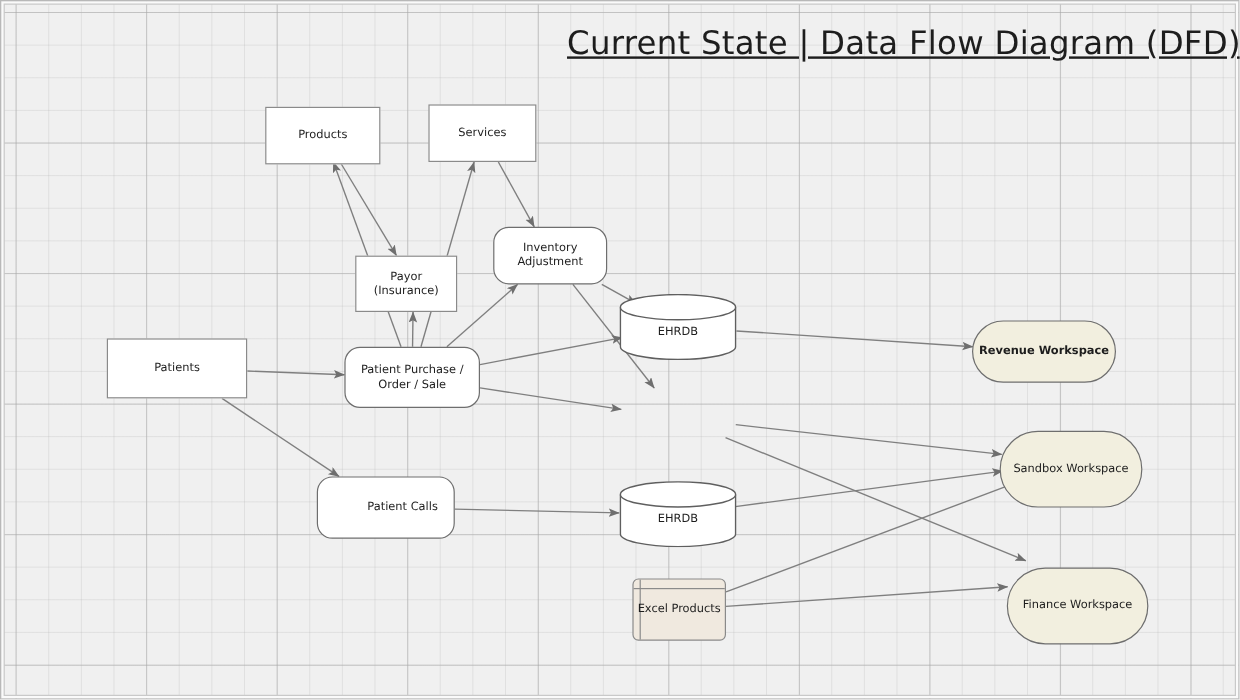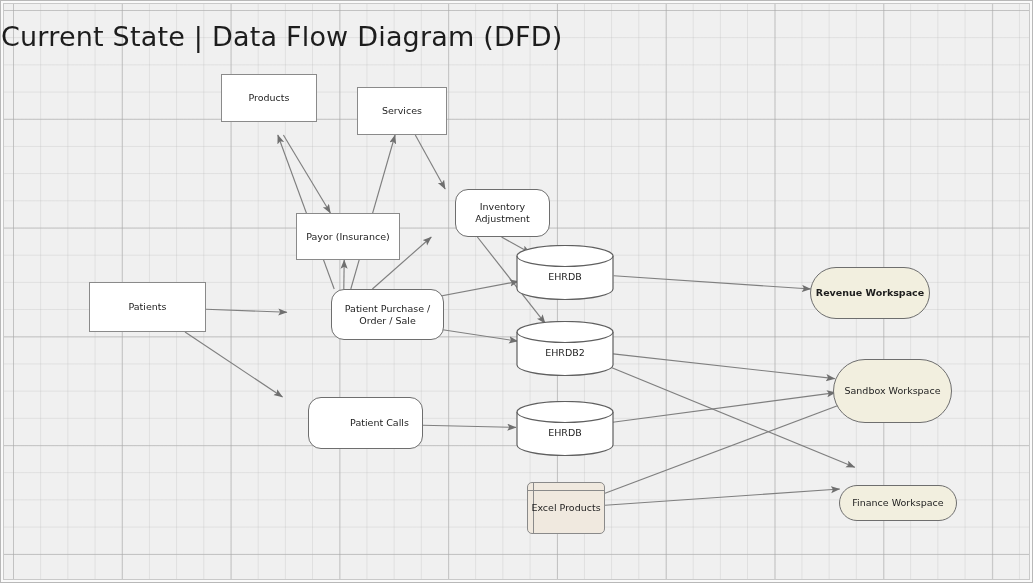--- a/index.html
+++ b/index.html
@@ -20,42 +20,42 @@
       linear-gradient(to bottom, rgba(150,150,150,.45) 1px, transparent 1px);
     background-size:27.2px 27.2px,27.2px 27.2px,108.8px 108.8px,108.8px 108.8px;
     background-position:12px 9px,12px 9px,12px 9px,12px 9px;
     border:1px solid #b8b8b8;
     box-shadow:inset 0 0 0 2px #fafafa, inset 0 0 0 3px #c9c9c9;
   }
   #edges{position:absolute;left:0;top:0;width:1033px;height:583px;}
 
   .title{
     position:absolute;left:0;top:20px;width:1033px;
-    text-align:left;
+    text-align:right;
     font-size:27px;color:#1d1d1d;font-weight:400;
     letter-spacing:.2px;
     white-space:nowrap;
+    text-decoration:underline;
   }
 
   .node{
     position:absolute;box-sizing:border-box;
     display:flex;align-items:center;justify-content:center;
     text-align:center;
     color:#1d1d1d;
     line-height:1.25;
     z-index:3;
   }
   .rect{
     background:#fff;border:1.3px solid #8a8a8a;
     font-size:9.5px;
   }
   .round{
     background:#fff;border:1.3px solid #6e6e6e;border-radius:13px;
     font-size:9.5px;
-    margin-left:44px;
   }
   .pill{
     background:#f2efdf;border:1.3px solid #6e6e6e;border-radius:999px;
     font-size:9.5px;
   }
   .doc{
     background:#f0e9df;border:1.3px solid #8a8a8a;border-radius:5px;
     font-size:9.5px;
   }
   .doc .bar{
@@ -101,27 +101,27 @@
         <line x1="378.0" y1="423.3" x2="515.0" y2="426.4" marker-end="url(#ah)"></line>
         <line x1="612.7" y1="274.8" x2="809.7" y2="288.0" marker-end="url(#ah)"></line>
         <line x1="612.1" y1="352.9" x2="833.8" y2="377.6" marker-end="url(#ah)"></line>
         <line x1="603.6" y1="363.7" x2="853.8" y2="466.3" marker-end="url(#ah)"></line>
         <line x1="611.7" y1="421.2" x2="834.6" y2="391.6" marker-end="url(#ah)"></line>
         <line x1="604.0" y1="492.3" x2="846.4" y2="401.0" marker-end="url(#ah)"></line>
         <line x1="604.0" y1="504.3" x2="838.7" y2="488.0" marker-end="url(#ah)"></line>
       </g>
   </svg>
 
-  <div class="node rect" style="left: 220px; top: 73px; width: 96px; height: 48px;">
+  <div class="node rect" style="left: 220px; top: 88px; width: 96px; height: 48px;">
     <span>Products</span>
   </div>
   <div class="node rect" style="left: 356px; top: 86px; width: 90px; height: 48px;">
     <span>Services</span>
   </div>
-  <div class="node rect" style="left: 295px; top: 212px; width: 104px; height: 47px;">
+  <div class="node rect" style="left: 295px; top: 212px; width: 85px; height: 47px;">
     <span>Payor (Insurance)</span>
   </div>
   <div class="node round" style="left: 410px; top: 188px; width: 95px; height: 48px;">
     <span>Inventory Adjustment</span>
   </div>
   <div class="node round" style="left: 286px; top: 288px; width: 113px; height: 51px;">
     <span>Patient Purchase / Order / Sale</span>
   </div>
   <div class="node rect" style="left: 88px; top: 281px; width: 117px; height: 50px;">
     <span>Patients</span>
@@ -130,44 +130,37 @@
     <span>Patient Calls</span>
   </div>
 
   <div class="node cyl" style="left: 515px; top: 244px; width: 98px; height: 55px; text-align: center;">
     <svg viewBox="0 0 98 55" preserveAspectRatio="none">
       <path d="M1,11 L1,44 A48,10.5 0 0 0 97,44 L97,11" fill="#fff" stroke="#5f5f5f" stroke-width="1.2"></path>
       <ellipse cx="49" cy="11" rx="48" ry="10.5" fill="#fff" stroke="#5f5f5f" stroke-width="1.2"></ellipse>
     </svg>
     <span class="lbl">EHRDB</span>
   </div>
-  <div class="node cyl" style="left: 515px; top: 320px; width: 98px; height: 55px;">
-    <svg viewBox="0 0 98 55" preserveAspectRatio="none">
-      <path d="M1,11 L1,44 A48,10.5 0 0 0 97,44 L97,11" fill="#fff" stroke="#5f5f5f" stroke-width="1.2"></path>
-      <ellipse cx="49" cy="11" rx="48" ry="10.5" fill="#fff" stroke="#5f5f5f" stroke-width="1.2"></ellipse>
-    </svg>
-    <span class="lbl">EHRDB2</span>
-  </div>
   <div class="node cyl" style="left: 515px; top: 400px; width: 98px; height: 55px;">
     <svg viewBox="0 0 98 55" preserveAspectRatio="none">
       <path d="M1,11 L1,44 A48,10.5 0 0 0 97,44 L97,11" fill="#fff" stroke="#5f5f5f" stroke-width="1.2"></path>
       <ellipse cx="49" cy="11" rx="48" ry="10.5" fill="#fff" stroke="#5f5f5f" stroke-width="1.2"></ellipse>
     </svg>
     <span class="lbl">EHRDB</span>
   </div>
 
   <div class="node doc" style="left: 526px; top: 481px; width: 78px; height: 52px;">
     <span class="bar"></span>
     <span class="stripe"></span>
     <span class="lbl">Excel Products</span>
   </div>
 
   <div class="node pill" style="left: 809px; top: 266px; width: 120px; height: 52px; font-weight: bold;">
     <span>Revenue Workspace</span>
   </div>
   <div class="node pill" style="left: 832px; top: 358px; width: 119px; height: 64px;">
     <span>Sandbox Workspace</span>
   </div>
-  <div class="node pill" style="left: 838px; top: 484px; width: 118px; height: 36px;">
+  <div class="node pill" style="left: 838px; top: 472px; width: 118px; height: 64px;">
     <span>Finance Workspace</span>
   </div>
 
 </div>
 
 </body></html>

